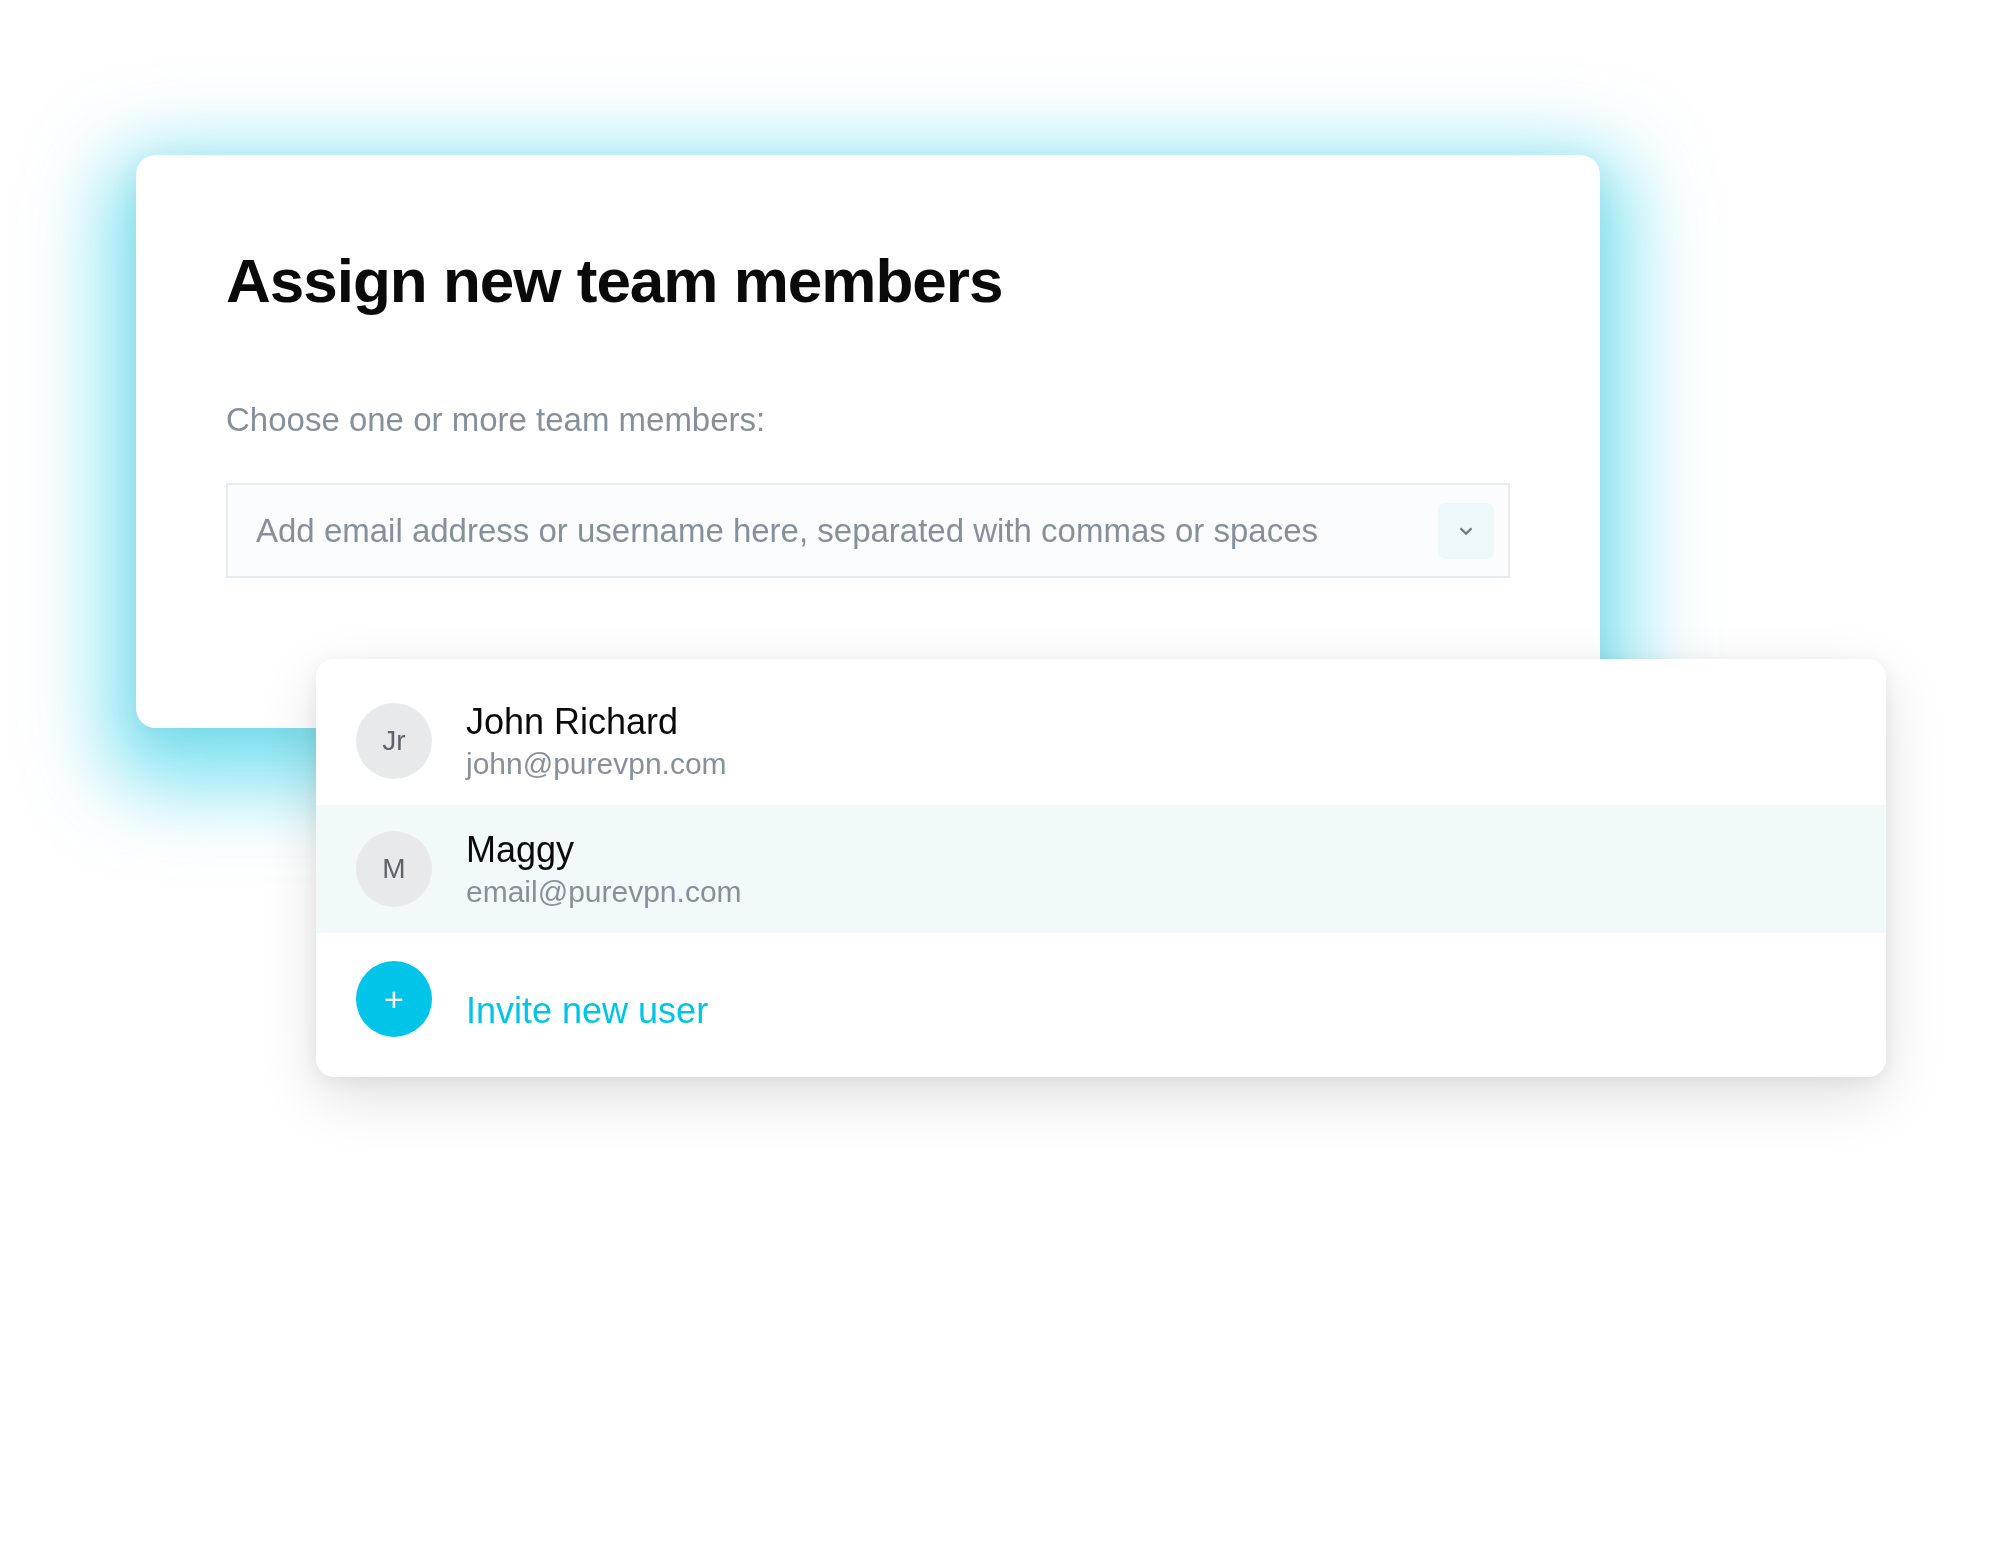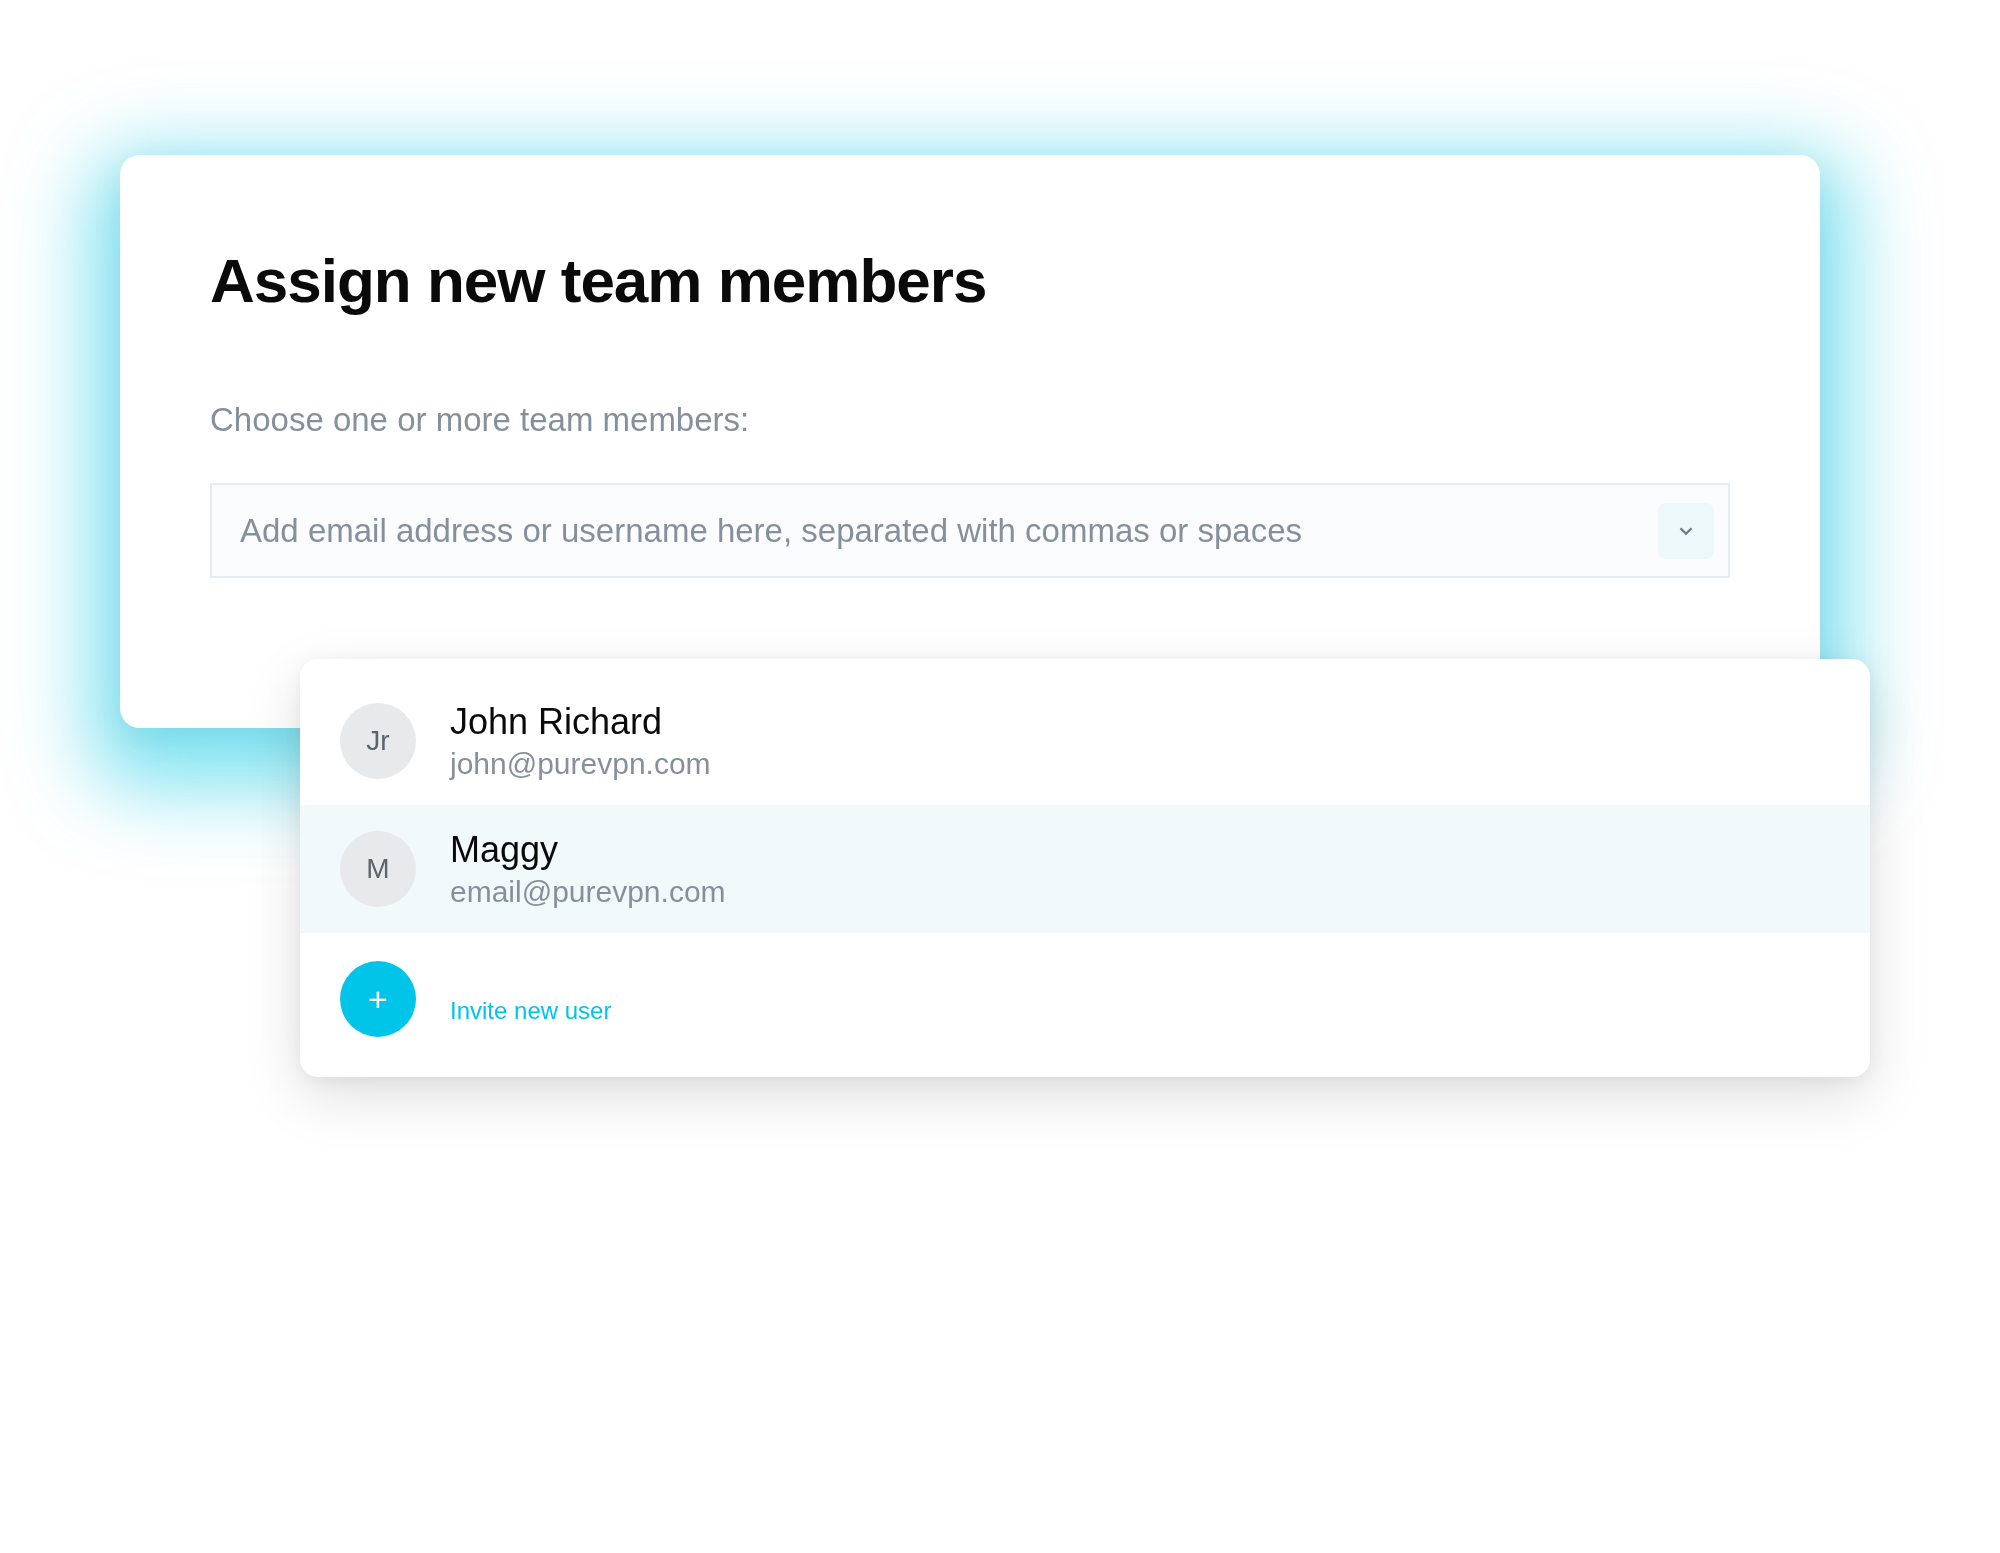--- a/index.html
+++ b/index.html
@@ -10,22 +10,22 @@
   body {
     font-family: -apple-system, BlinkMacSystemFont, "Segoe UI", Helvetica, Arial, sans-serif;
     background: #ffffff;
     width: 2000px;
     height: 1553px;
     position: relative;
   }
   .card-wrapper {
     position: absolute;
     top: 155px;
-    left: 120px;
-    width: 1700px;
+    left: 136px;
+    width: 1464px;
   }
   .main-card {
     background: #ffffff;
     border-radius: 20px;
     box-shadow: 0 30px 80px 30px rgba(0, 200, 230, 0.5),
                 0 10px 30px rgba(0, 0, 0, 0.08);
     padding: 90px 90px 150px 90px;
     position: relative;
   }
   .card-title {
@@ -141,21 +141,21 @@
     display: flex;
     align-items: center;
     justify-content: center;
     margin-right: 34px;
     flex-shrink: 0;
     color: #fff;
     font-size: 34px;
     font-weight: 300;
   }
   .invite-label {
-    font-size: 24px;
+    font-size: 36px;
     font-weight: 500;
     color: #00c4e8;
     margin-top: 24px;
   }
 </style>
 </head>
 <body>
 
 <div class="card-wrapper">
   <div class="main-card">

